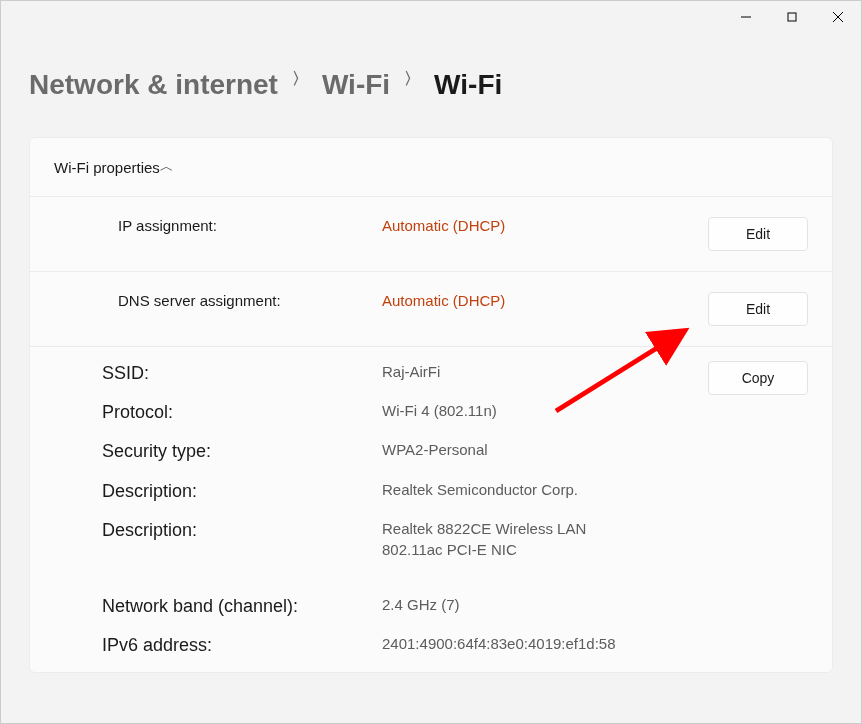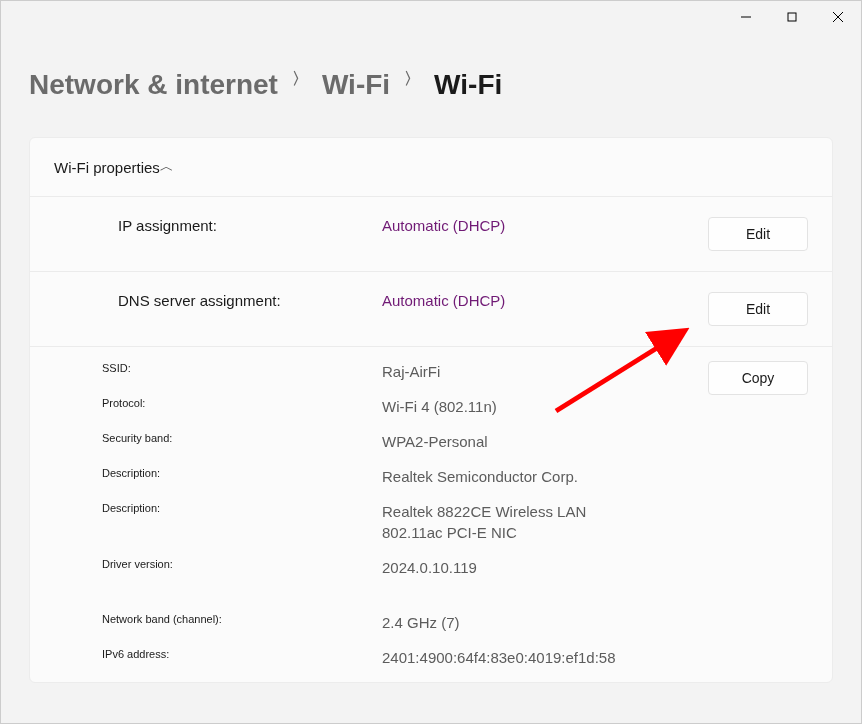--- a/index.html
+++ b/index.html
@@ -71,21 +71,21 @@
     }
     .row:last-of-type { border-bottom: none; }
     .row .kv {
       flex: 1;
       display: grid;
       grid-template-columns: 280px 1fr;
       align-items: center;
       column-gap: 0;
     }
     .row .kv .k { font-size: 15px; color: #1a1a1a; margin-left: 16px; }
-    .row .kv .v { font-size: 15px; color: #701a75; }
+    .row .kv .v { font-size: 15px; color: #c2410c; }
     .row .btn-col { width: 120px; display: flex; justify-content: flex-end; }
     .btn {
       width: 100px;
       height: 34px;
       background: #fefefe;
       border: 1px solid #e3e3e3;
       border-radius: 4px;
       font-size: 14px;
       color: #1a1a1a;
       cursor: pointer;
@@ -93,21 +93,21 @@
     }
     .multi-block {
       padding: 14px 24px 0 72px;
     }
     .kv-line {
       display: grid;
       grid-template-columns: 280px 1fr;
       align-items: flex-start;
       margin-bottom: 14px;
     }
-    .kv-line .k { font-size: 11px; color: #1a1a1a; line-height: 1.4; }
+    .kv-line .k { font-size: 18px; color: #1a1a1a; line-height: 1.4; }
     .kv-line .v { font-size: 15px; color: #5c5c5c; line-height: 1.4; max-width: 220px; }
     .copy-row { position: relative; }
     .copy-btn-holder {
       position: absolute;
       right: 24px;
       top: 14px;
     }
     .arrow-overlay {
       position: absolute;
       pointer-events: none;
@@ -184,34 +184,30 @@
 
       <div class="kv-line">
         <span class="k">SSID:</span>
         <span class="v">Raj-AirFi</span>
       </div>
       <div class="kv-line">
         <span class="k">Protocol:</span>
         <span class="v">Wi-Fi 4 (802.11n)</span>
       </div>
       <div class="kv-line">
-        <span class="k">Security band:</span>
+        <span class="k">Security type:</span>
         <span class="v">WPA2-Personal</span>
       </div>
       <div class="kv-line">
         <span class="k">Description:</span>
         <span class="v">Realtek Semiconductor Corp.</span>
       </div>
       <div class="kv-line">
         <span class="k">Description:</span>
         <span class="v">Realtek 8822CE Wireless LAN 802.11ac PCI-E NIC</span>
-      </div>
-      <div class="kv-line">
-        <span class="k">Driver version:</span>
-        <span class="v">2024.0.10.119</span>
       </div>
 
       <div class="gap"></div>
 
       <div class="kv-line">
         <span class="k">Network band (channel):</span>
         <span class="v">2.4 GHz (7)</span>
       </div>
       <div class="kv-line">
         <span class="k">IPv6 address:</span>

